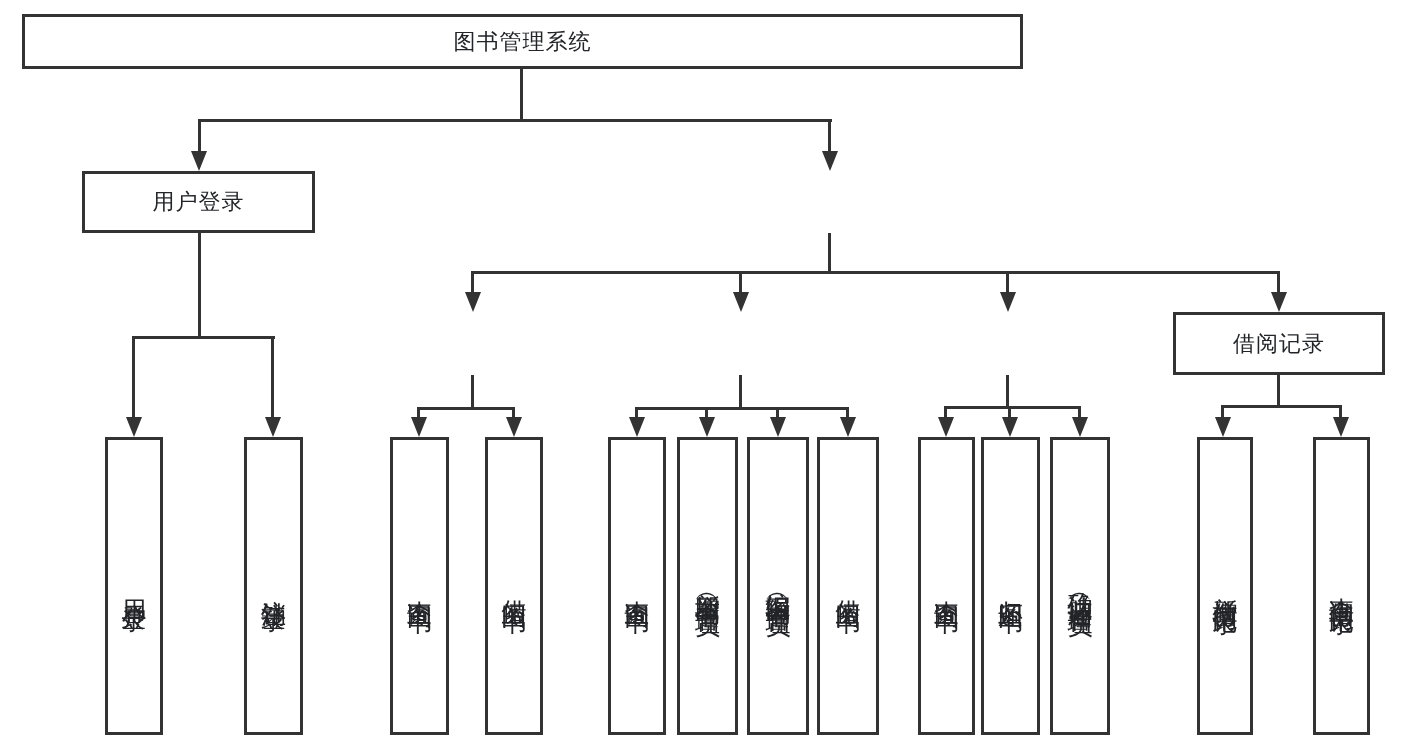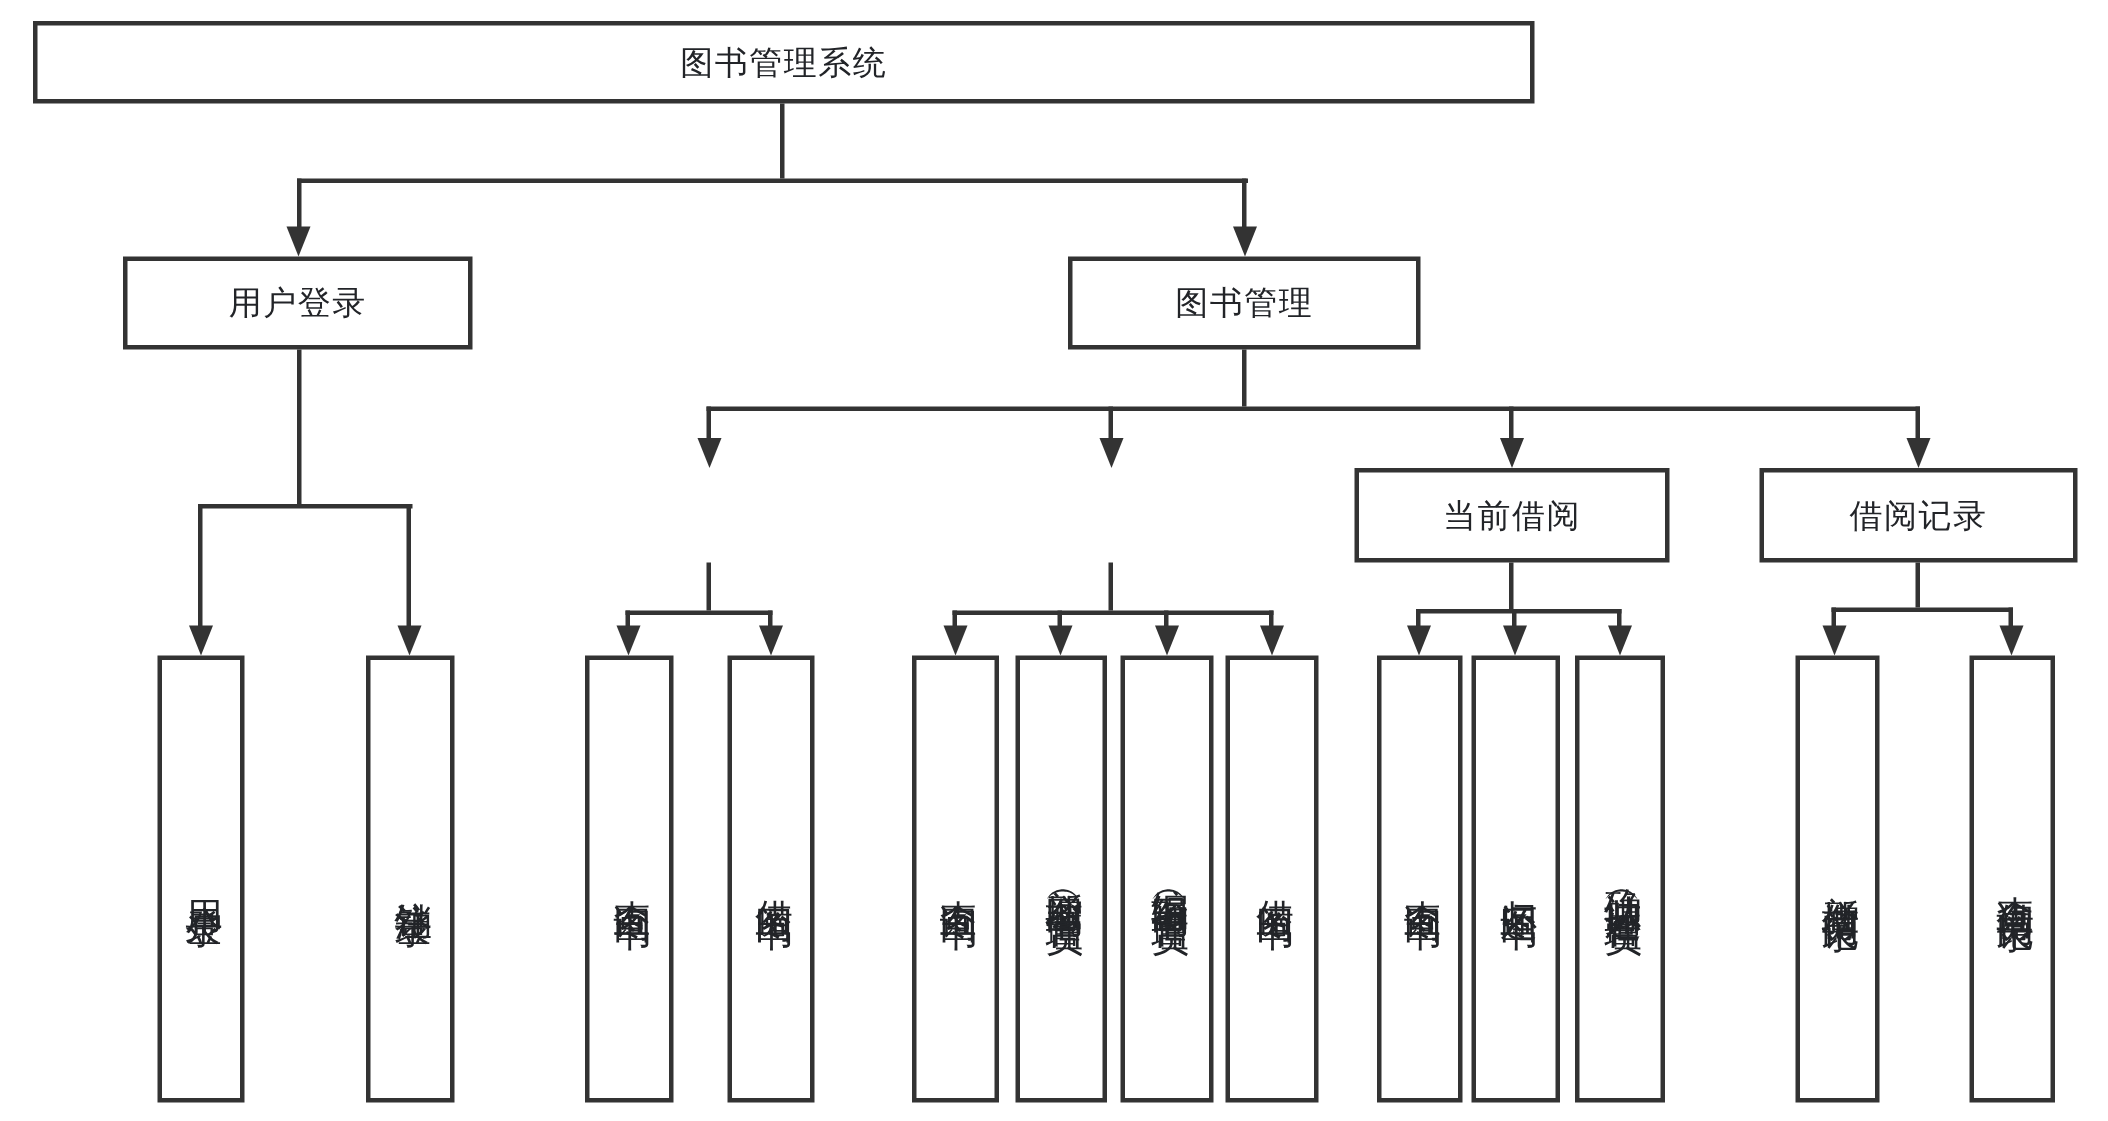--- a/index.html
+++ b/index.html
@@ -1,20 +1,20 @@
 <!DOCTYPE html>
 <html><head>
 <meta charset="utf-8">
 <style>
   html,body{margin:0;padding:0;background:#ffffff;}
   #stage{
     position:relative;
     width:1405px;height:747px;
     background:#ffffff;
-    font-family:Liberation Mono, monospace;
+    font-family:Liberation Sans, sans-serif;
     overflow:hidden;
     border-radius:18px;
   }
   .box{
     position:absolute;
     box-sizing:border-box;
     border:3px solid #333333;
     background:#ffffff;
     display:flex;
     align-items:center;
@@ -56,25 +56,23 @@
 </style>
 </head>
 <body>
 
 <div id="stage">
 
   <div class="box" style="left:22px;top:14px;width:1001px;height:55px;">图书管理系统</div>
 
   <div class="box" style="left:82px;top:171px;width:233px;height:62px;">用户登录</div>
 
-  <div class="box" style="left:712px;top:171px;width:235px;height:62px;">图书管理</div>
 
 
 
-  <div class="box" style="left:903px;top:312px;width:210px;height:63px;">当前借阅</div>
 
   <div class="box" style="left:1173px;top:312px;width:212px;height:63px;">借阅记录</div>
 
   <div class="box vbox" style="left:105px;top:437px;width:58px;height:298px;">用户登录</div>
 
   <div class="box vbox" style="left:244px;top:437px;width:59px;height:298px;">注销登录</div>
 
   <div class="box vbox" style="left:390px;top:437px;width:59px;height:298px;">查询图书</div>
 
   <div class="box vbox" style="left:485px;top:437px;width:58px;height:298px;">借阅图书</div>

